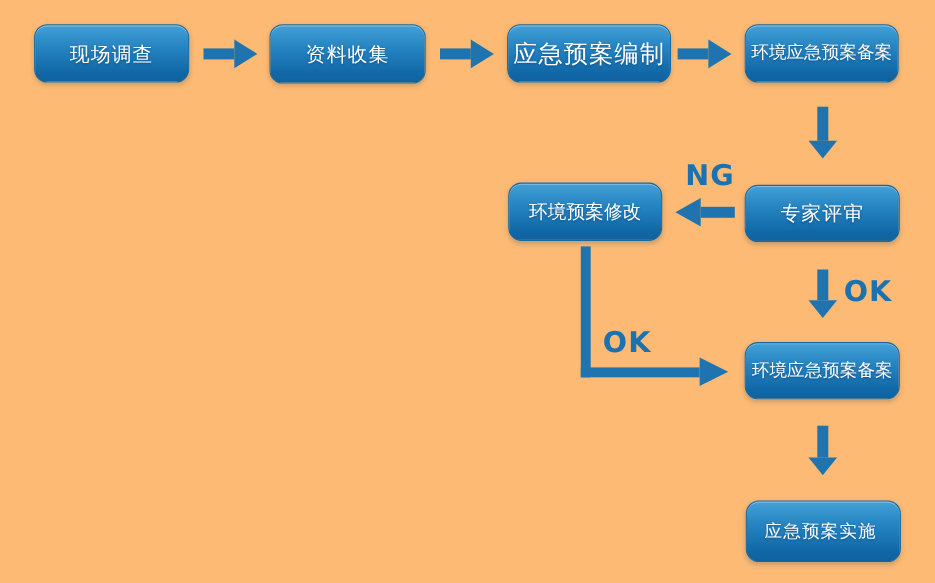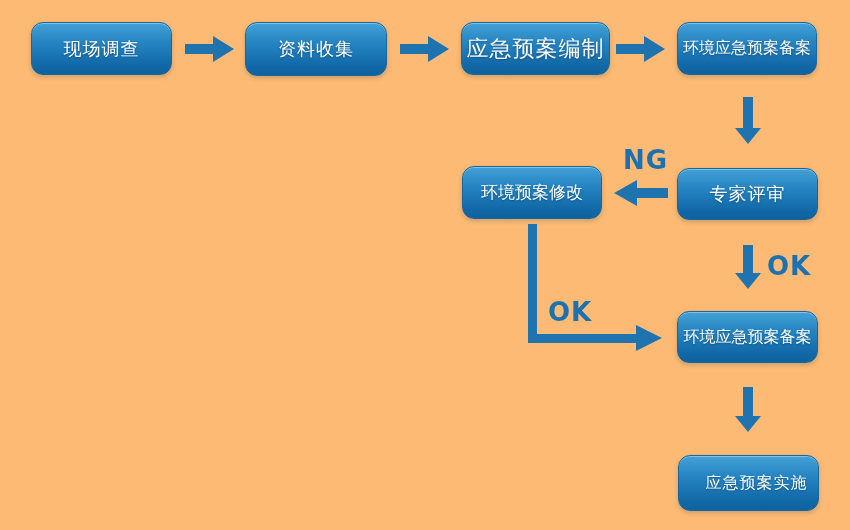--- a/index.html
+++ b/index.html
@@ -36,21 +36,21 @@
   .head-right{border-top:13px solid transparent;border-bottom:13px solid transparent;border-left:21px solid var(--arrow);}
   .head-left{border-top:13px solid transparent;border-bottom:13px solid transparent;border-right:23px solid var(--arrow);}
   .head-down{border-left:13px solid transparent;border-right:13px solid transparent;border-top:16px solid var(--arrow);}
   .edge-label{
     position:absolute;
     font-weight:bold;
     font-size:26px;
     color:var(--label);
     letter-spacing:1px;
   }
-  .two-line{flex-direction:column;align-items:center;justify-content:center;padding-left:16px;line-height:24px;text-align:left;}
+  .two-line{flex-direction:column;align-items:flex-start;justify-content:center;padding-left:16px;line-height:24px;text-align:left;}
 </style>
 </head>
 <body>
 
 <div id="canvas">
 
   <div class="flow-node" style="left:31px;top:22px;width:141px;height:53px;font-size:18px;">现场调查</div>
 
   <div class="flow-node" style="left:245px;top:22px;width:142px;height:54px;font-size:18px;">资料收集</div>
 

